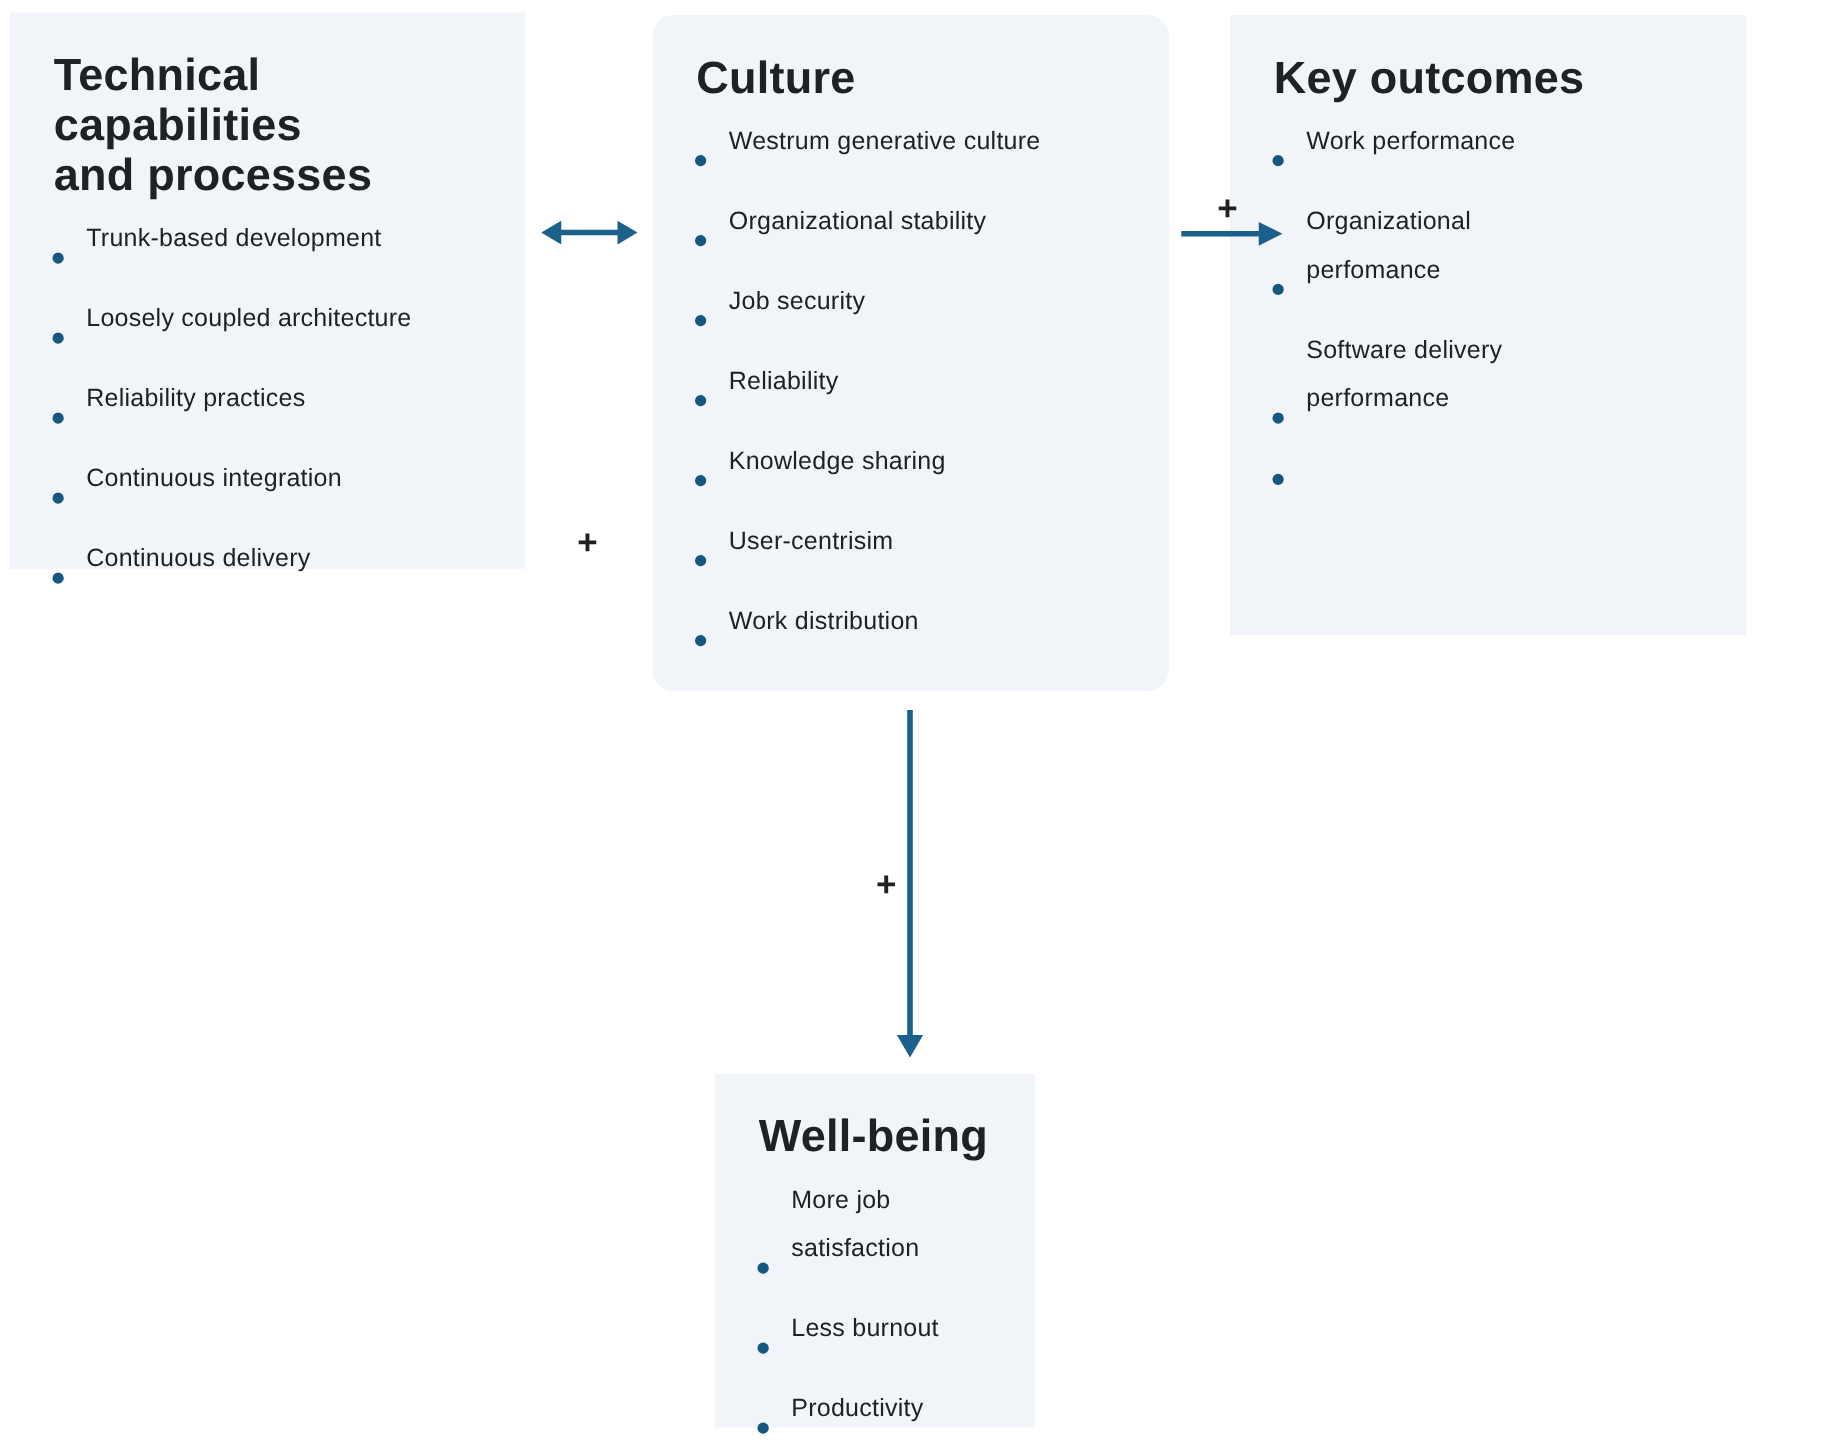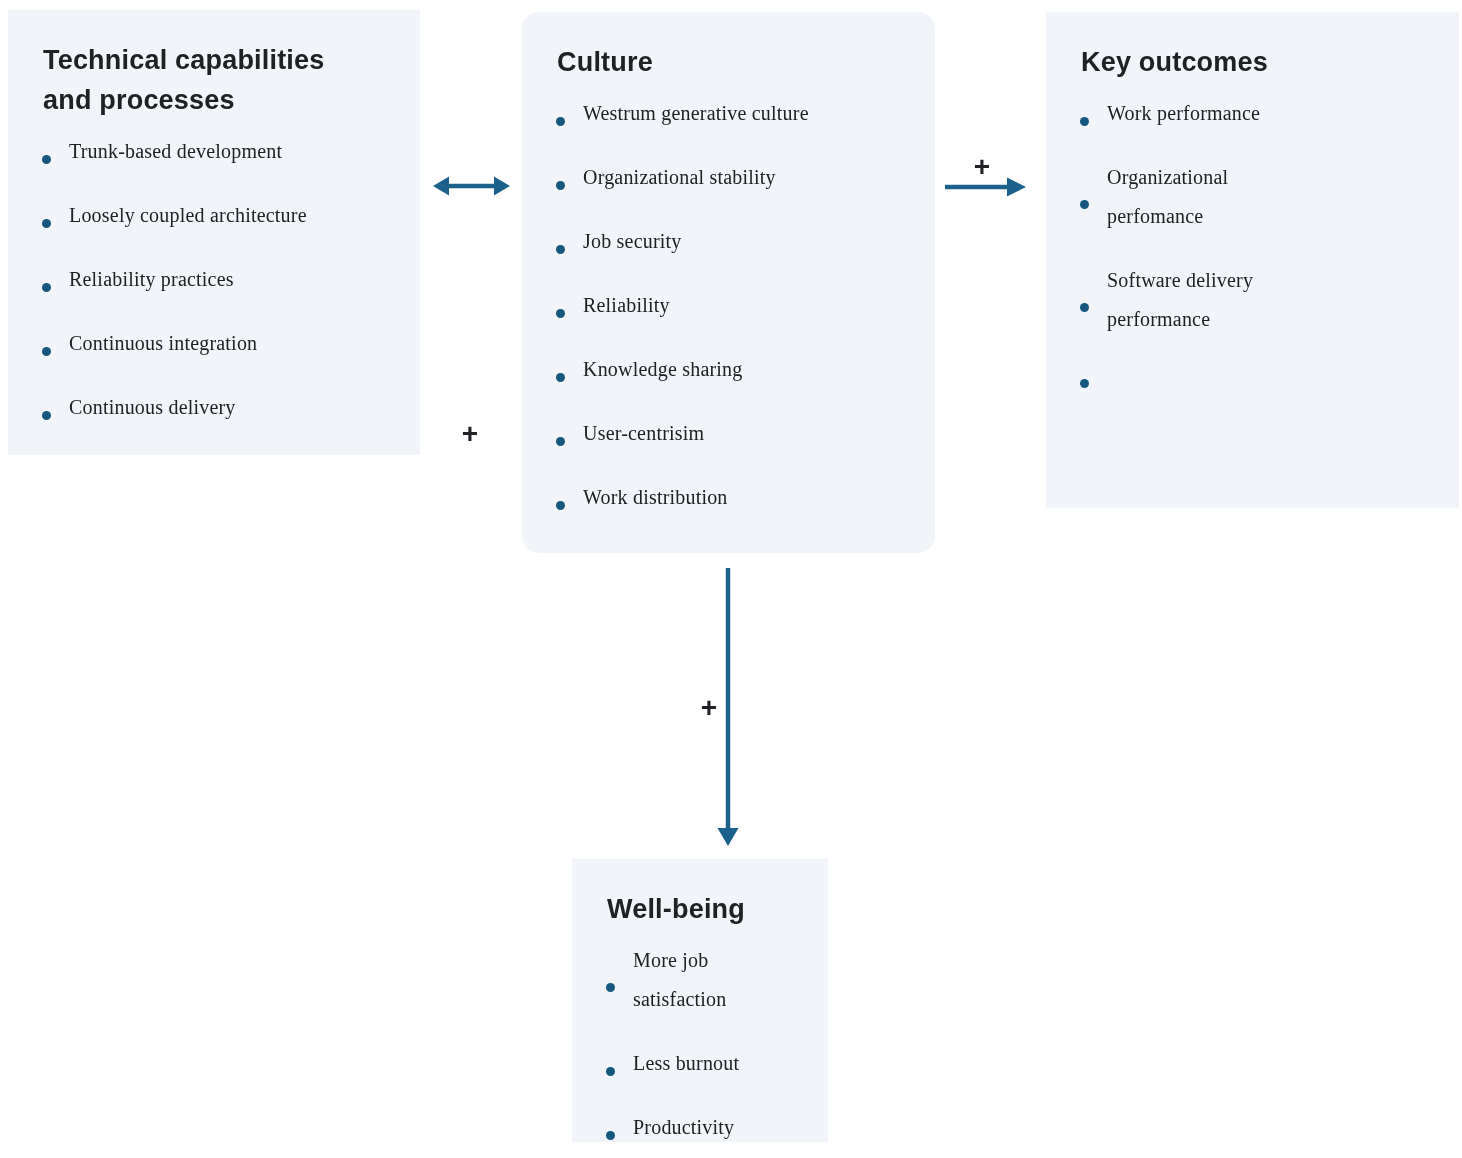--- a/index.html
+++ b/index.html
@@ -18,37 +18,36 @@
     font-family:"Liberation Sans", sans-serif;
     overflow:hidden;
   }
   .panel{
     position:absolute;
     background:var(--panel-bg);
     padding:30px 28px 0 33px;
   }
   #box-technical{left:8px;top:10px;width:412px;height:445px;}
   #box-culture{left:522px;top:12px;width:413px;height:541px;border-radius:17px;}
-  #box-outcomes{left:1046px;top:12px;width:413px;height:496px;}
+  #box-outcomes{left:984px;top:12px;width:413px;height:496px;}
   #box-wellbeing{left:572px;top:859px;width:256px;height:283px;}
   .panel-title{
-    font-size:27px;
+    font-size:36px;
     font-weight:bold;
     line-height:40px;
     color:var(--title);
     white-space:pre-line;
     margin:0 0 12px 2px;
     letter-spacing:.2px;
   }
   ul.item-list{list-style:none;}
   ul.item-list li{
     display:flex;
-    align-items:center;
+    align-items:flex-end;
     margin-bottom:25px;
-    font-family:Liberation Serif, serif;
   }
   .bullet-dot{
     width:9px;height:9px;
     border-radius:50%;
     background:var(--bullet);
     margin:15px 18px 0 1px;
     flex-shrink:0;
   }
   .item-label{
     font-size:20px;

